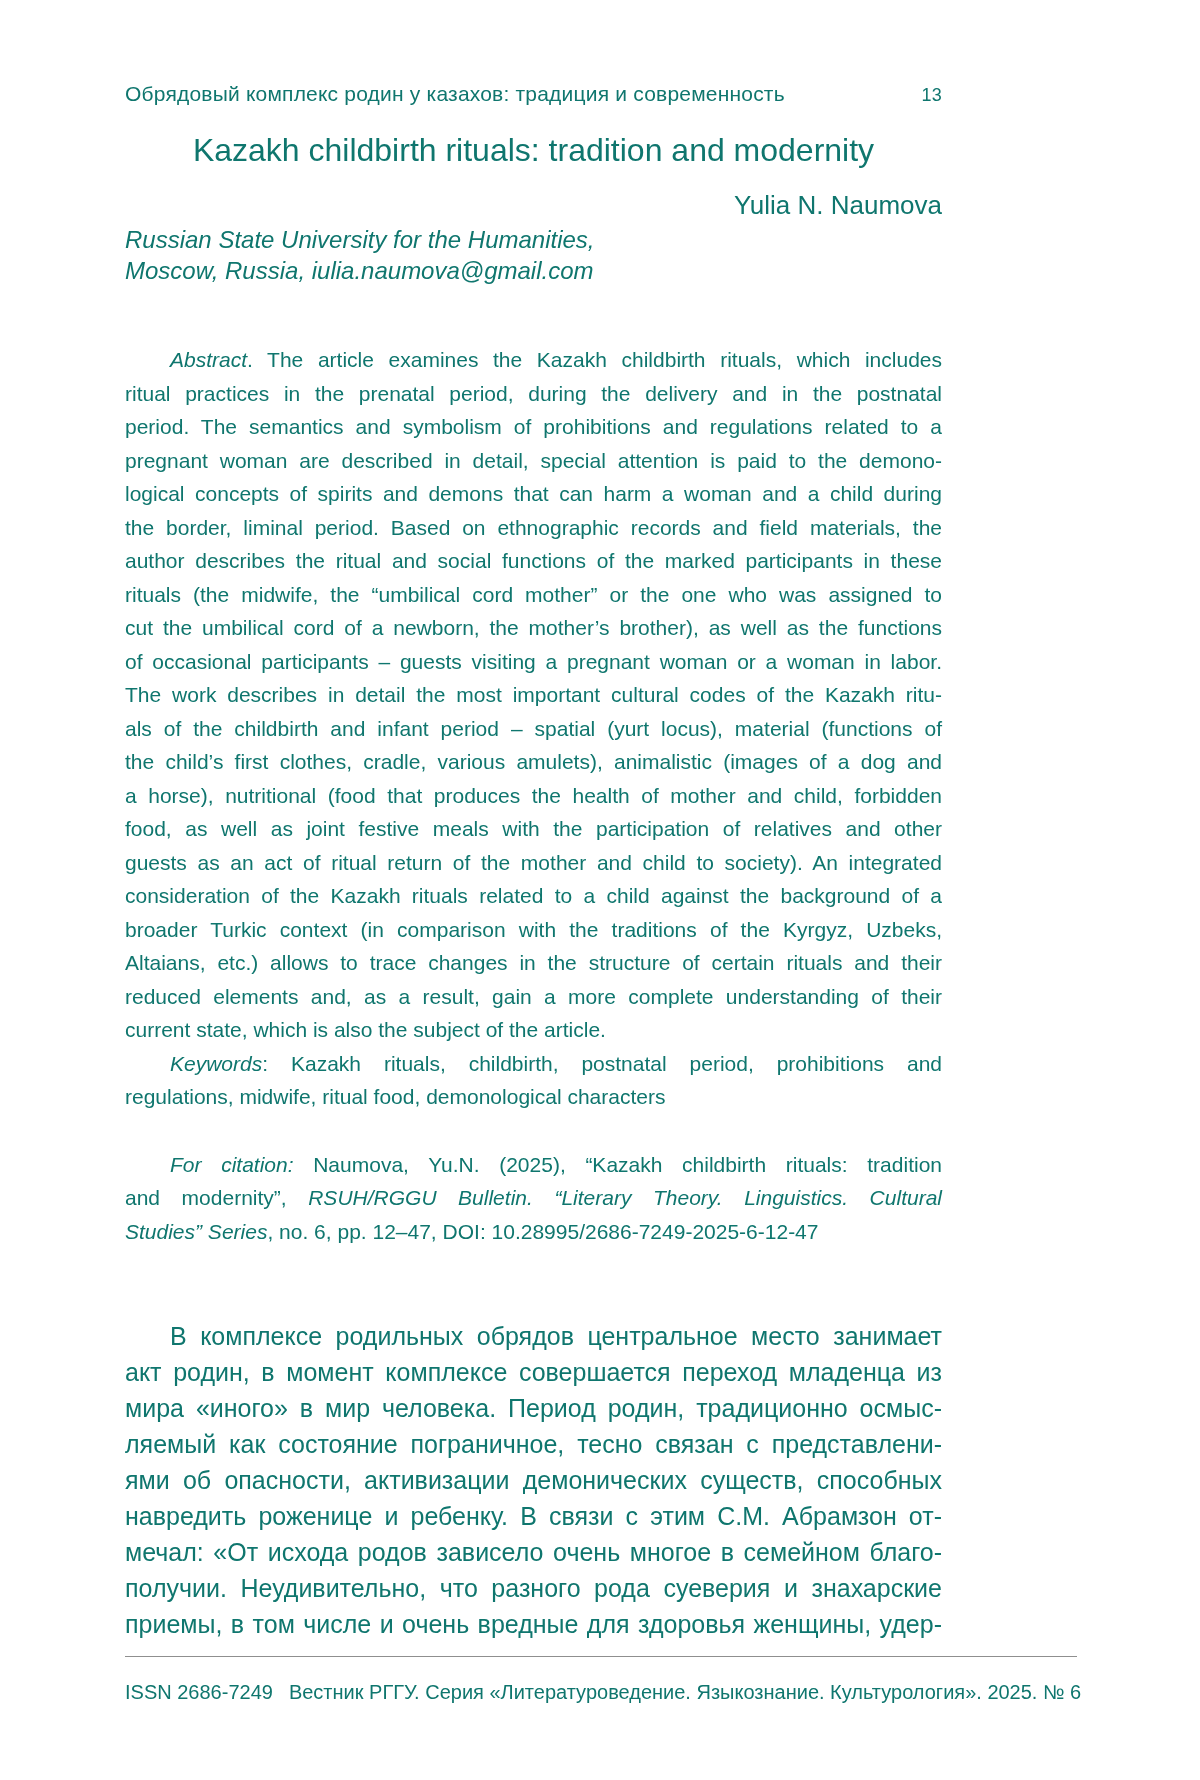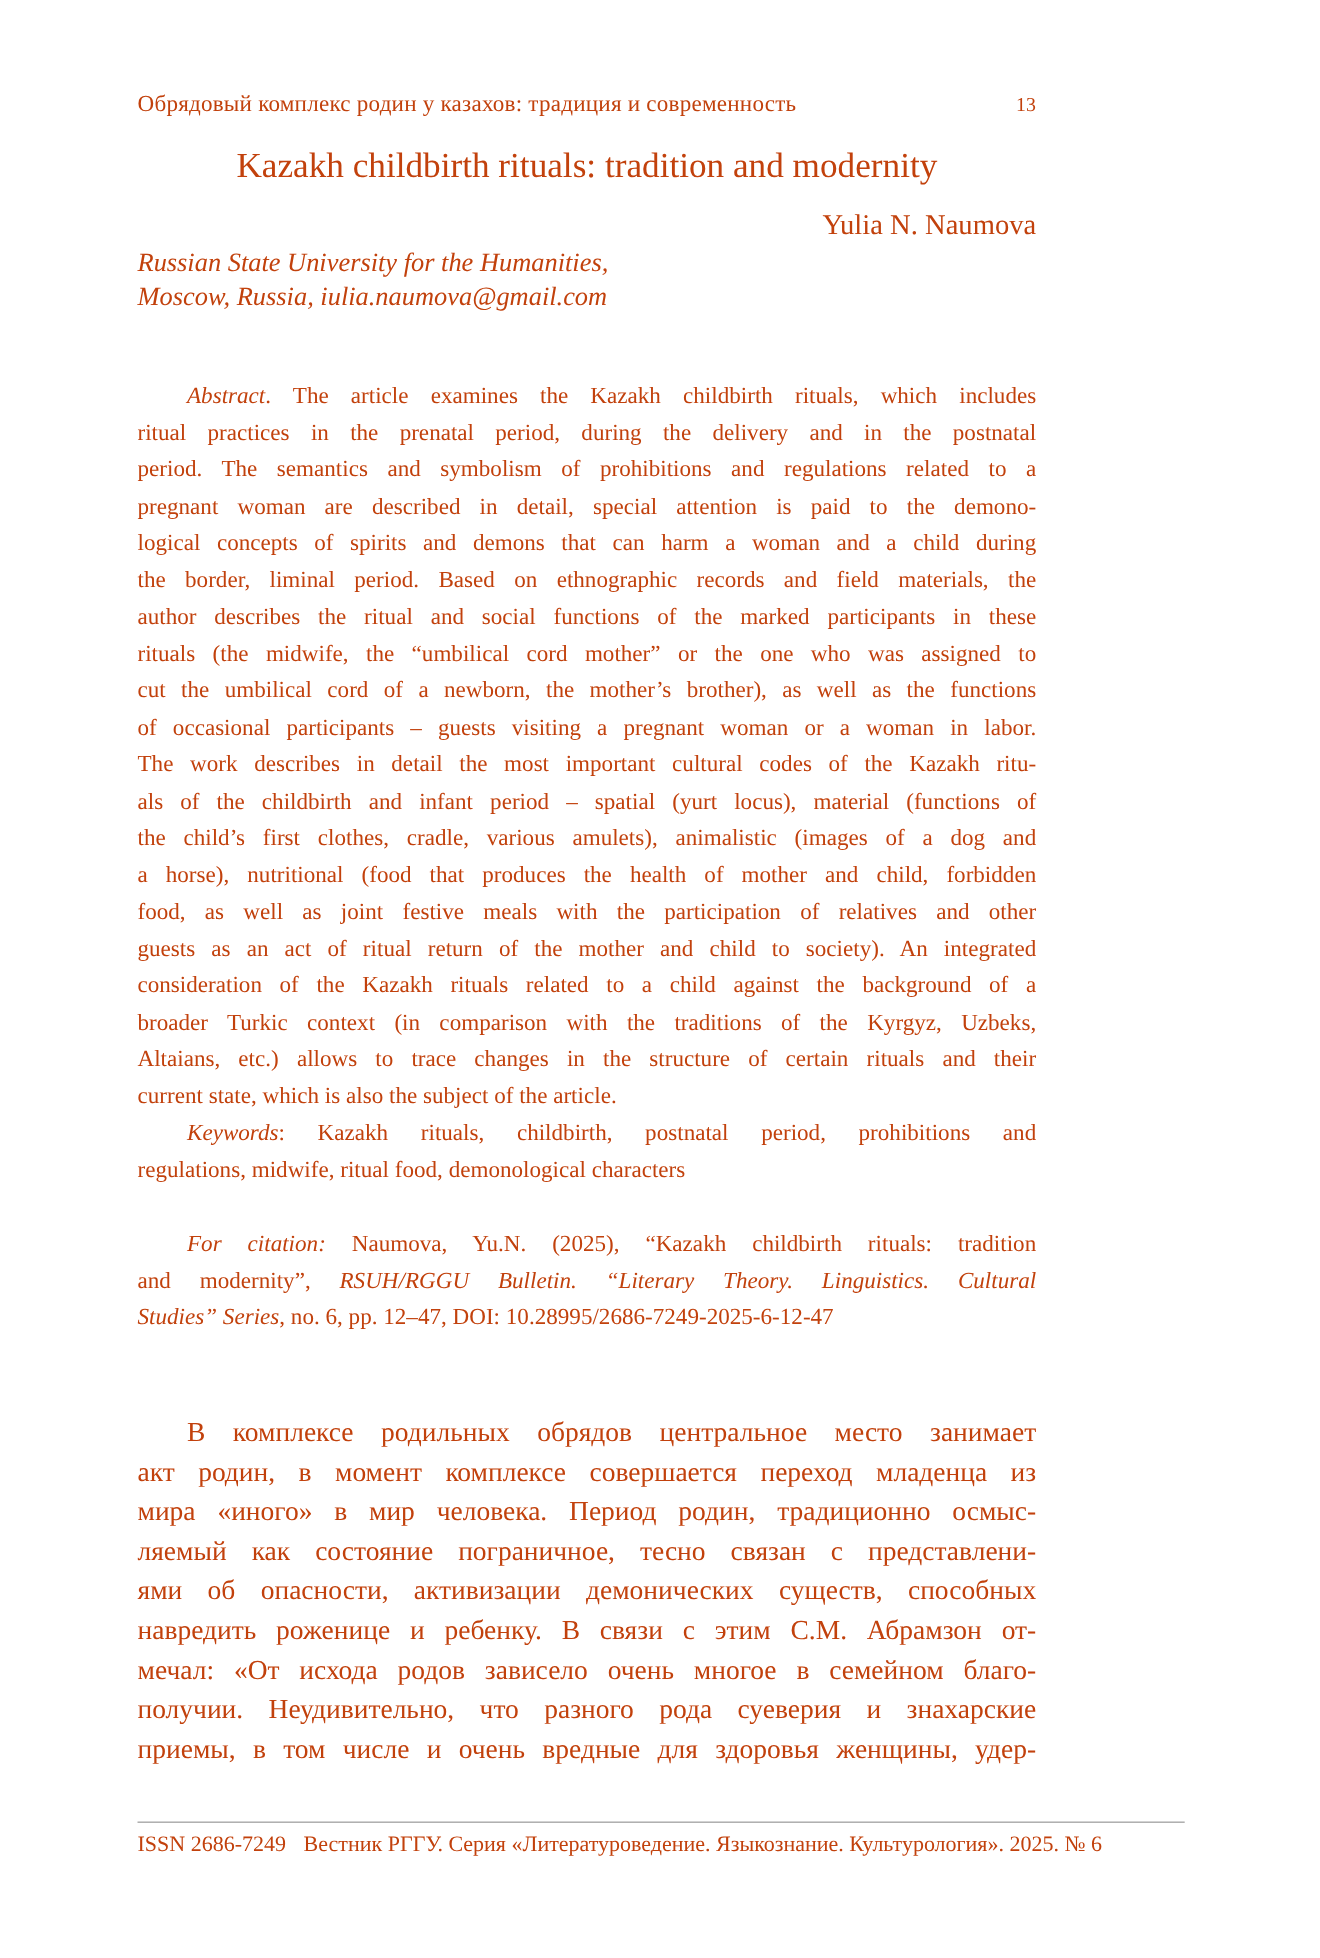--- a/index.html
+++ b/index.html
@@ -1,22 +1,22 @@
 <!DOCTYPE html>
 <html><head>
 <meta charset="utf-8">
 <style>
   html, body { margin: 0; padding: 0; background: #ffffff; }
   .page {
     position: relative;
     width: 1200px;
     height: 1780px;
     background: #ffffff;
-    color: #c2410c;
-    font-family: Liberation Serif, serif;
+    color: #0f766e;
+    font-family: Liberation Sans, sans-serif;
     overflow: hidden;
   }
   .runhead {
     position: absolute;
     left: 125px; top: 82px; width: 817px;
     display: flex; justify-content: space-between; align-items: baseline;
     font-size: 21px; letter-spacing: 0.2px;
   }
   .rh-num { font-size: 18px; margin-left: 40px; }
   .title {
@@ -43,21 +43,21 @@
   .para { font-size: 21px; line-height: 33.5px; }
   .para.citation { margin-top: 34px; }
   .para.body-ru { margin-top: 70px; font-size: 25px; line-height: 36px; }
   .tline { text-align: justify; text-align-last: justify; }
   .tline.lastline { text-align-last: left; }
   .tline.indent { text-indent: 45px; }
   .footer {
     position: absolute;
     left: 125px; top: 1656px; width: 952px;
     border-top: 1px solid #8f8f8f;
-    padding-top: 9px;
+    padding-top: 24px;
     font-size: 20px;
     white-space: nowrap;
   }
   .issn { margin-right: 16px; }
 </style>
 </head>
 <body>
 
 <div class="page">
 
@@ -89,20 +89,21 @@
         <div class="tline">of occasional participants – guests visiting a pregnant woman or a woman in labor.</div>
         <div class="tline">The work describes in detail the most important cultural codes of the Kazakh ritu-</div>
         <div class="tline">als of the childbirth and infant period – spatial (yurt locus), material (functions of</div>
         <div class="tline">the child’s first clothes, cradle, various amulets), animalistic (images of a dog and</div>
         <div class="tline">a horse), nutritional (food that produces the health of mother and child, forbidden</div>
         <div class="tline">food, as well as joint festive meals with the participation of relatives and other</div>
         <div class="tline">guests as an act of ritual return of the mother and child to society). An integrated</div>
         <div class="tline">consideration of the Kazakh rituals related to a child against the background of a</div>
         <div class="tline">broader Turkic context (in comparison with the traditions of the Kyrgyz, Uzbeks,</div>
         <div class="tline">Altaians, etc.) allows to trace changes in the structure of certain rituals and their</div>
+        <div class="tline">reduced elements and, as a result, gain a more complete understanding of their</div>
         <div class="tline lastline">current state, which is also the subject of the article.</div>
       </div>
     <div class="para keywords">
         <div class="tline indent"><i>Keywords</i>: Kazakh rituals, childbirth, postnatal period, prohibitions and</div>
         <div class="tline lastline">regulations, midwife, ritual food, demonological characters</div>
       </div>
     <div class="para citation">
         <div class="tline indent"><i>For citation:</i> Naumova, Yu.N. (2025), “Kazakh childbirth rituals: tradition</div>
         <div class="tline">and modernity”, <i>RSUH/RGGU Bulletin. “Literary Theory. Linguistics. Cultural</i></div>
         <div class="tline lastline"><i>Studies” Series</i>, no. 6, pp. 12–47, DOI: 10.28995/2686-7249-2025-6-12-47</div>

